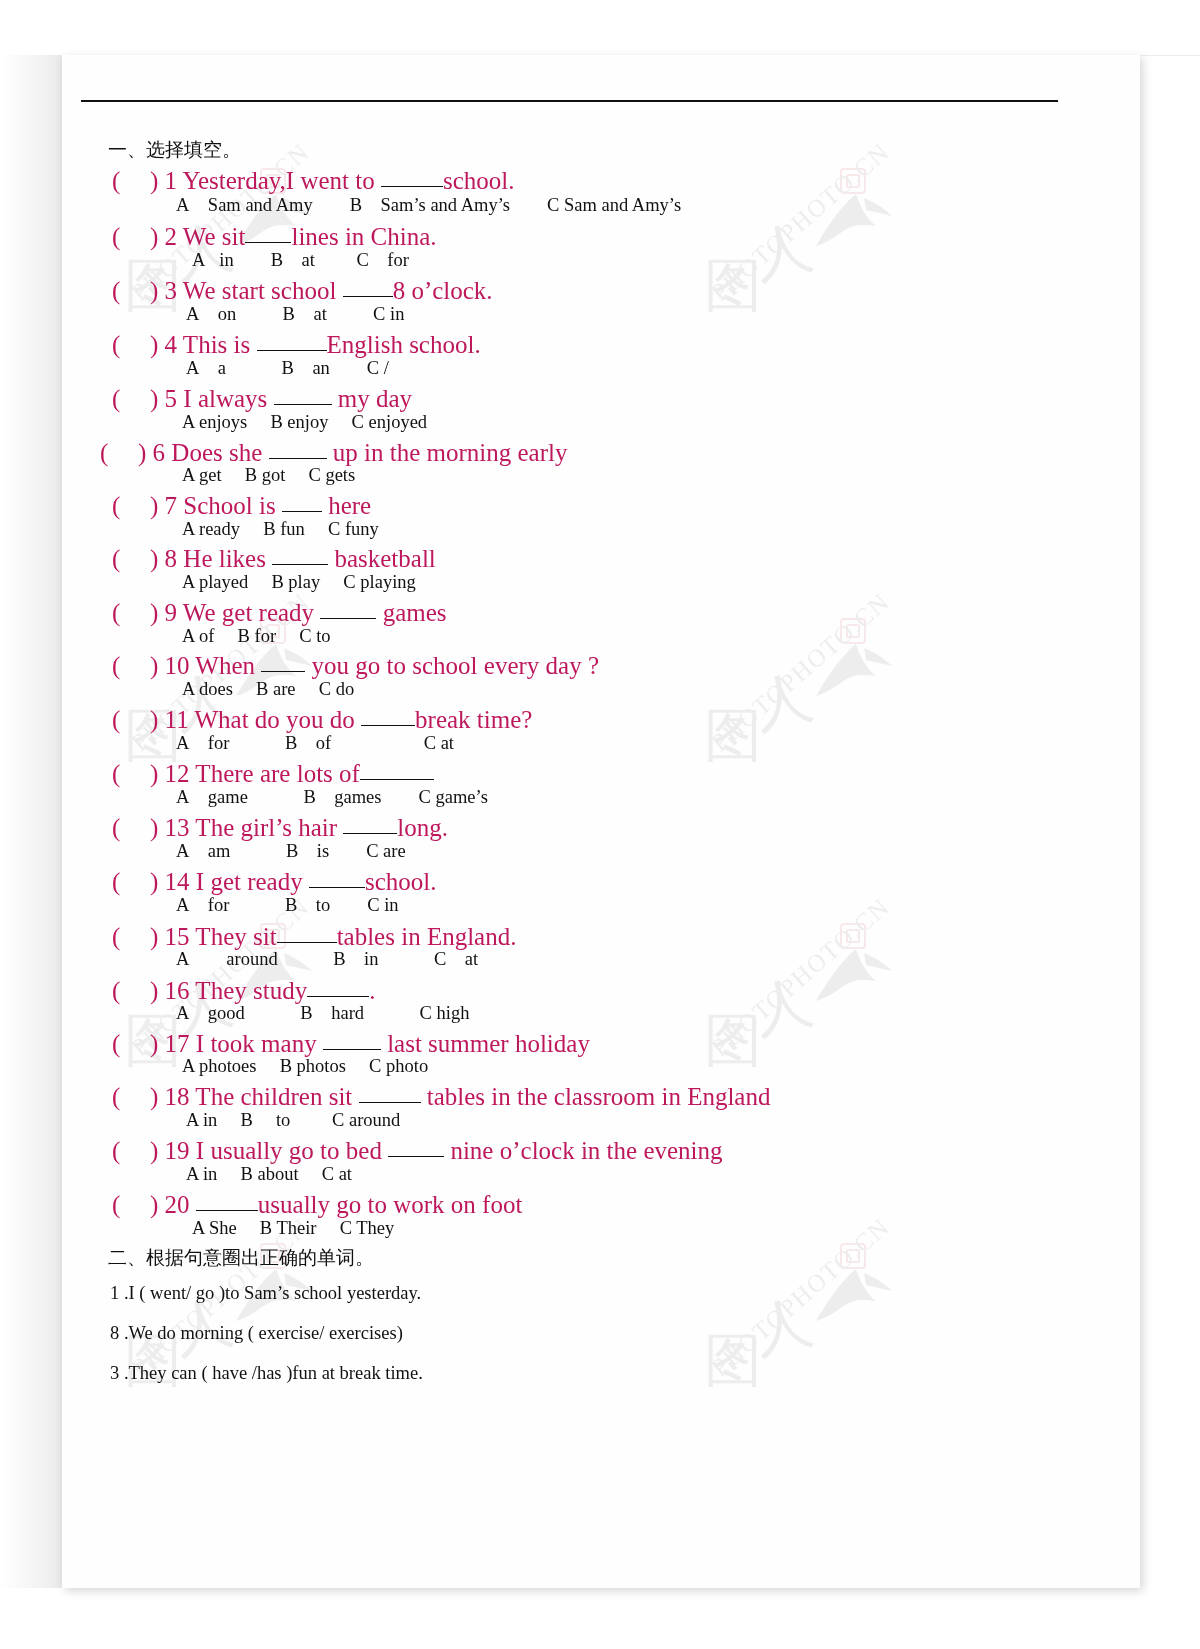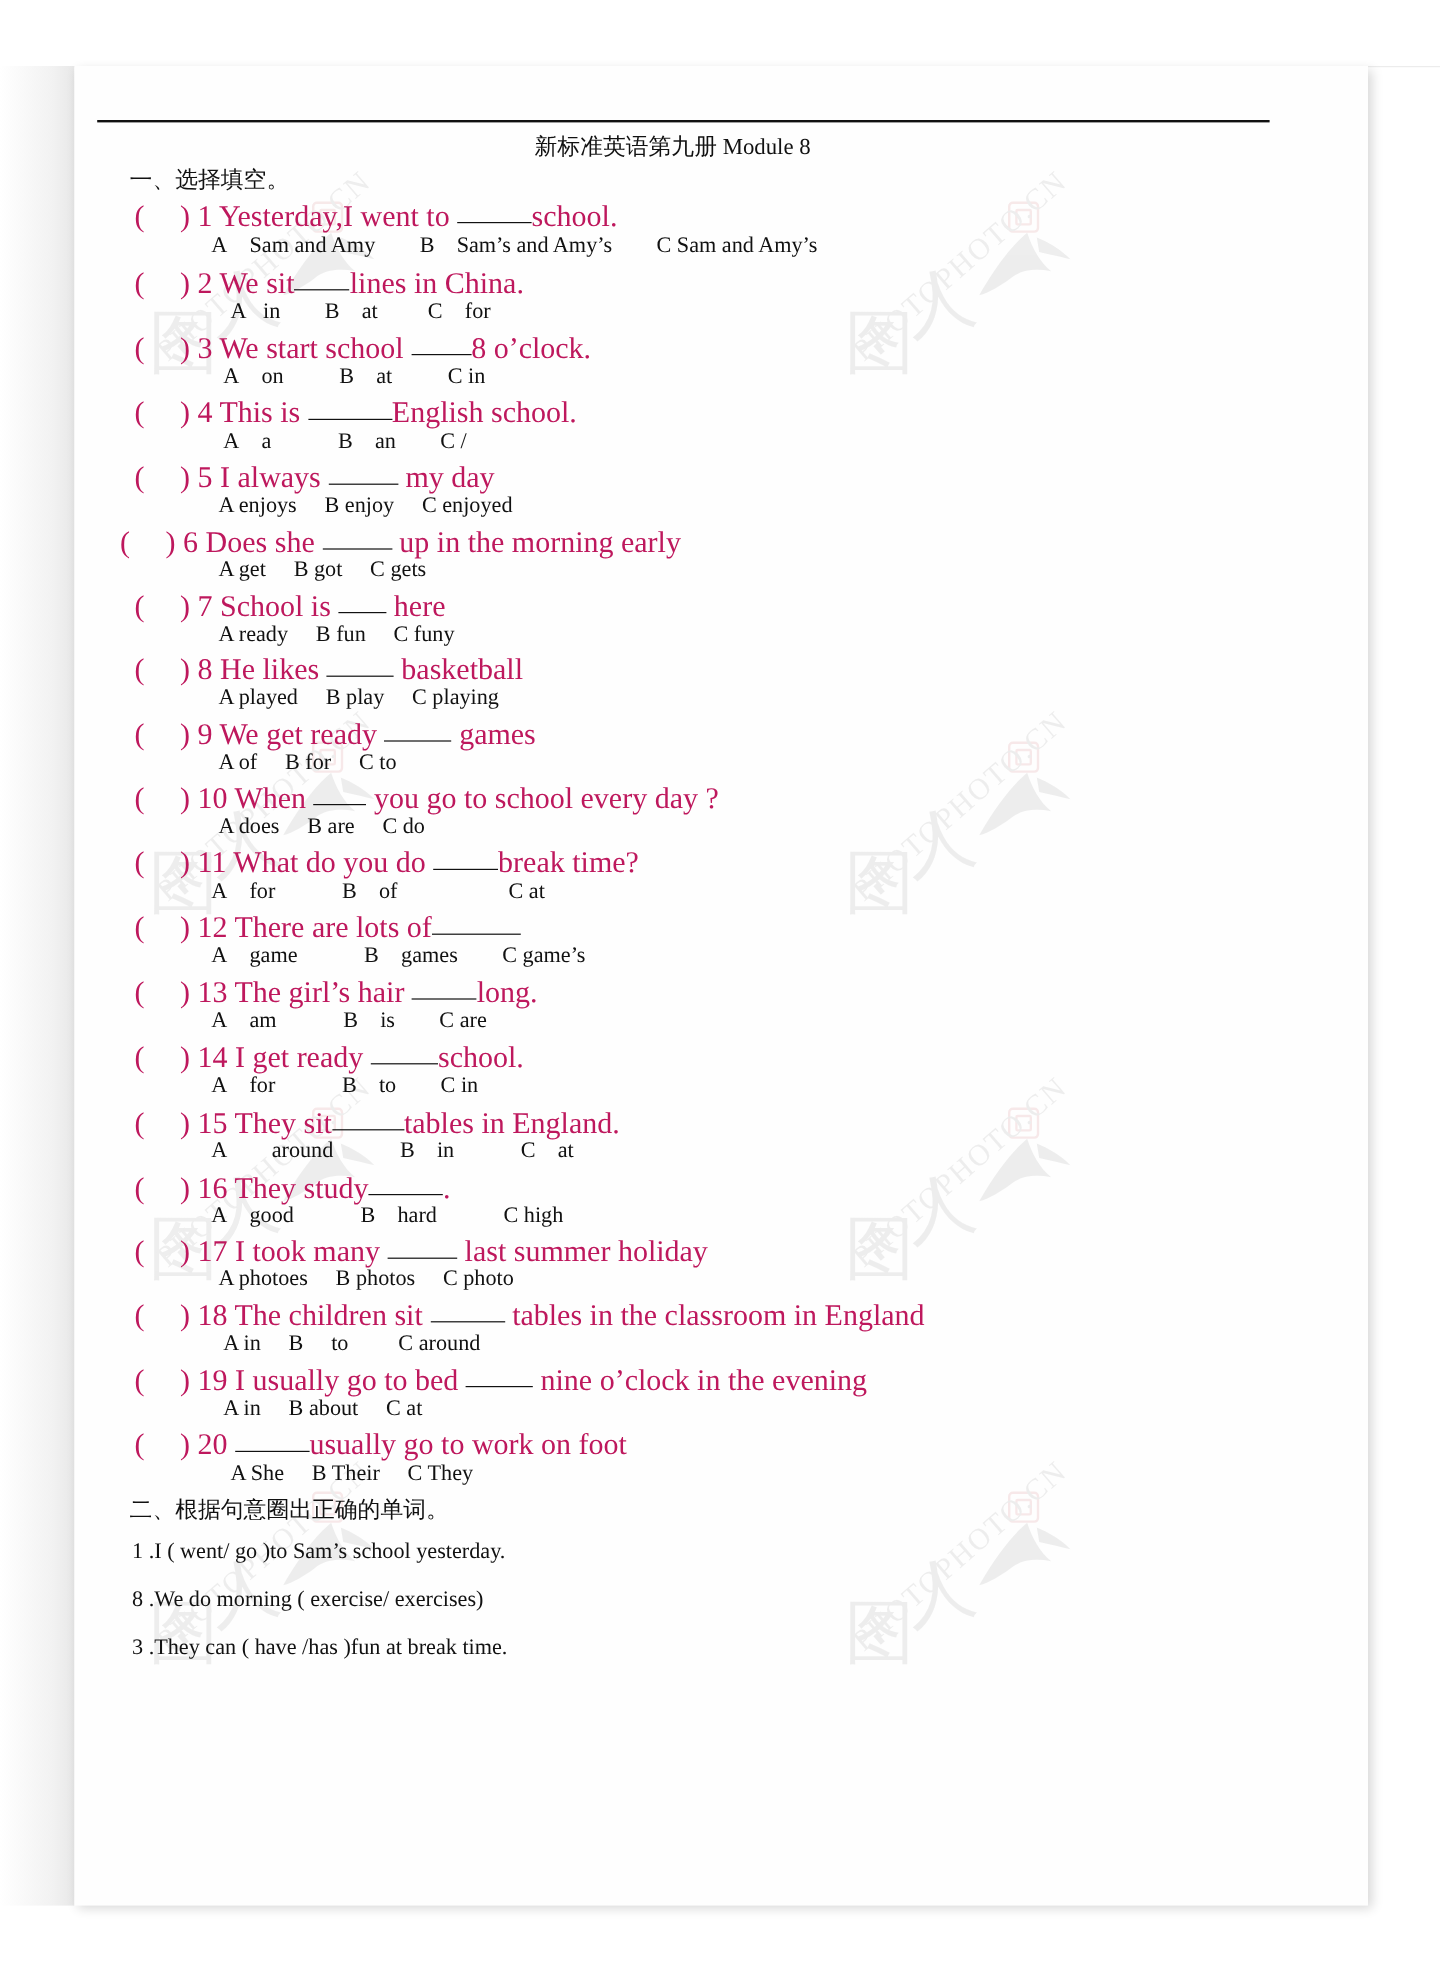--- a/index.html
+++ b/index.html
@@ -257,21 +257,20 @@
           </svg></div>
         <div class="wm-glyph">图</div>
         <div class="wm-glyph2">人</div>
         <div class="wm-text">PHOTOPHOTO.CN</div>
       </div>
     </div>
 
   <div id="content">
 
     <div id="header-rule"></div>
-    <div id="doc-title">新标准英语第九册 Module 8</div>
 
     <div class="section-heading" style="top:82px;">一、选择填空。</div>
 
     <div id="questions-container">
         <div class="q" style="top: 112px; left: 50px;"><span class="paren">(</span><span>) 1 Yesterday,I went to </span><span class="blank" style="width: 62px;"></span><span>school.</span></div>
         <div class="opts" style="top: 140px; left: 114px;">A Sam and Amy  B Sam’s and Amy’s  C Sam and Amy’s</div>
         <div class="q" style="top: 168px; left: 50px;"><span class="paren">(</span><span>) 2 We sit</span><span class="blank" style="width: 46px;"></span><span>lines in China.</span></div>
         <div class="opts" style="top: 195px; left: 130px;">A  in  B at   C for</div>
         <div class="q" style="top: 222px; left: 50px;"><span class="paren">(</span><span>) 3 We start school </span><span class="blank" style="width: 50px;"></span><span>8 o’clock.</span></div>
         <div class="opts" style="top: 249px; left: 124px;">A on   B at   C in</div>

